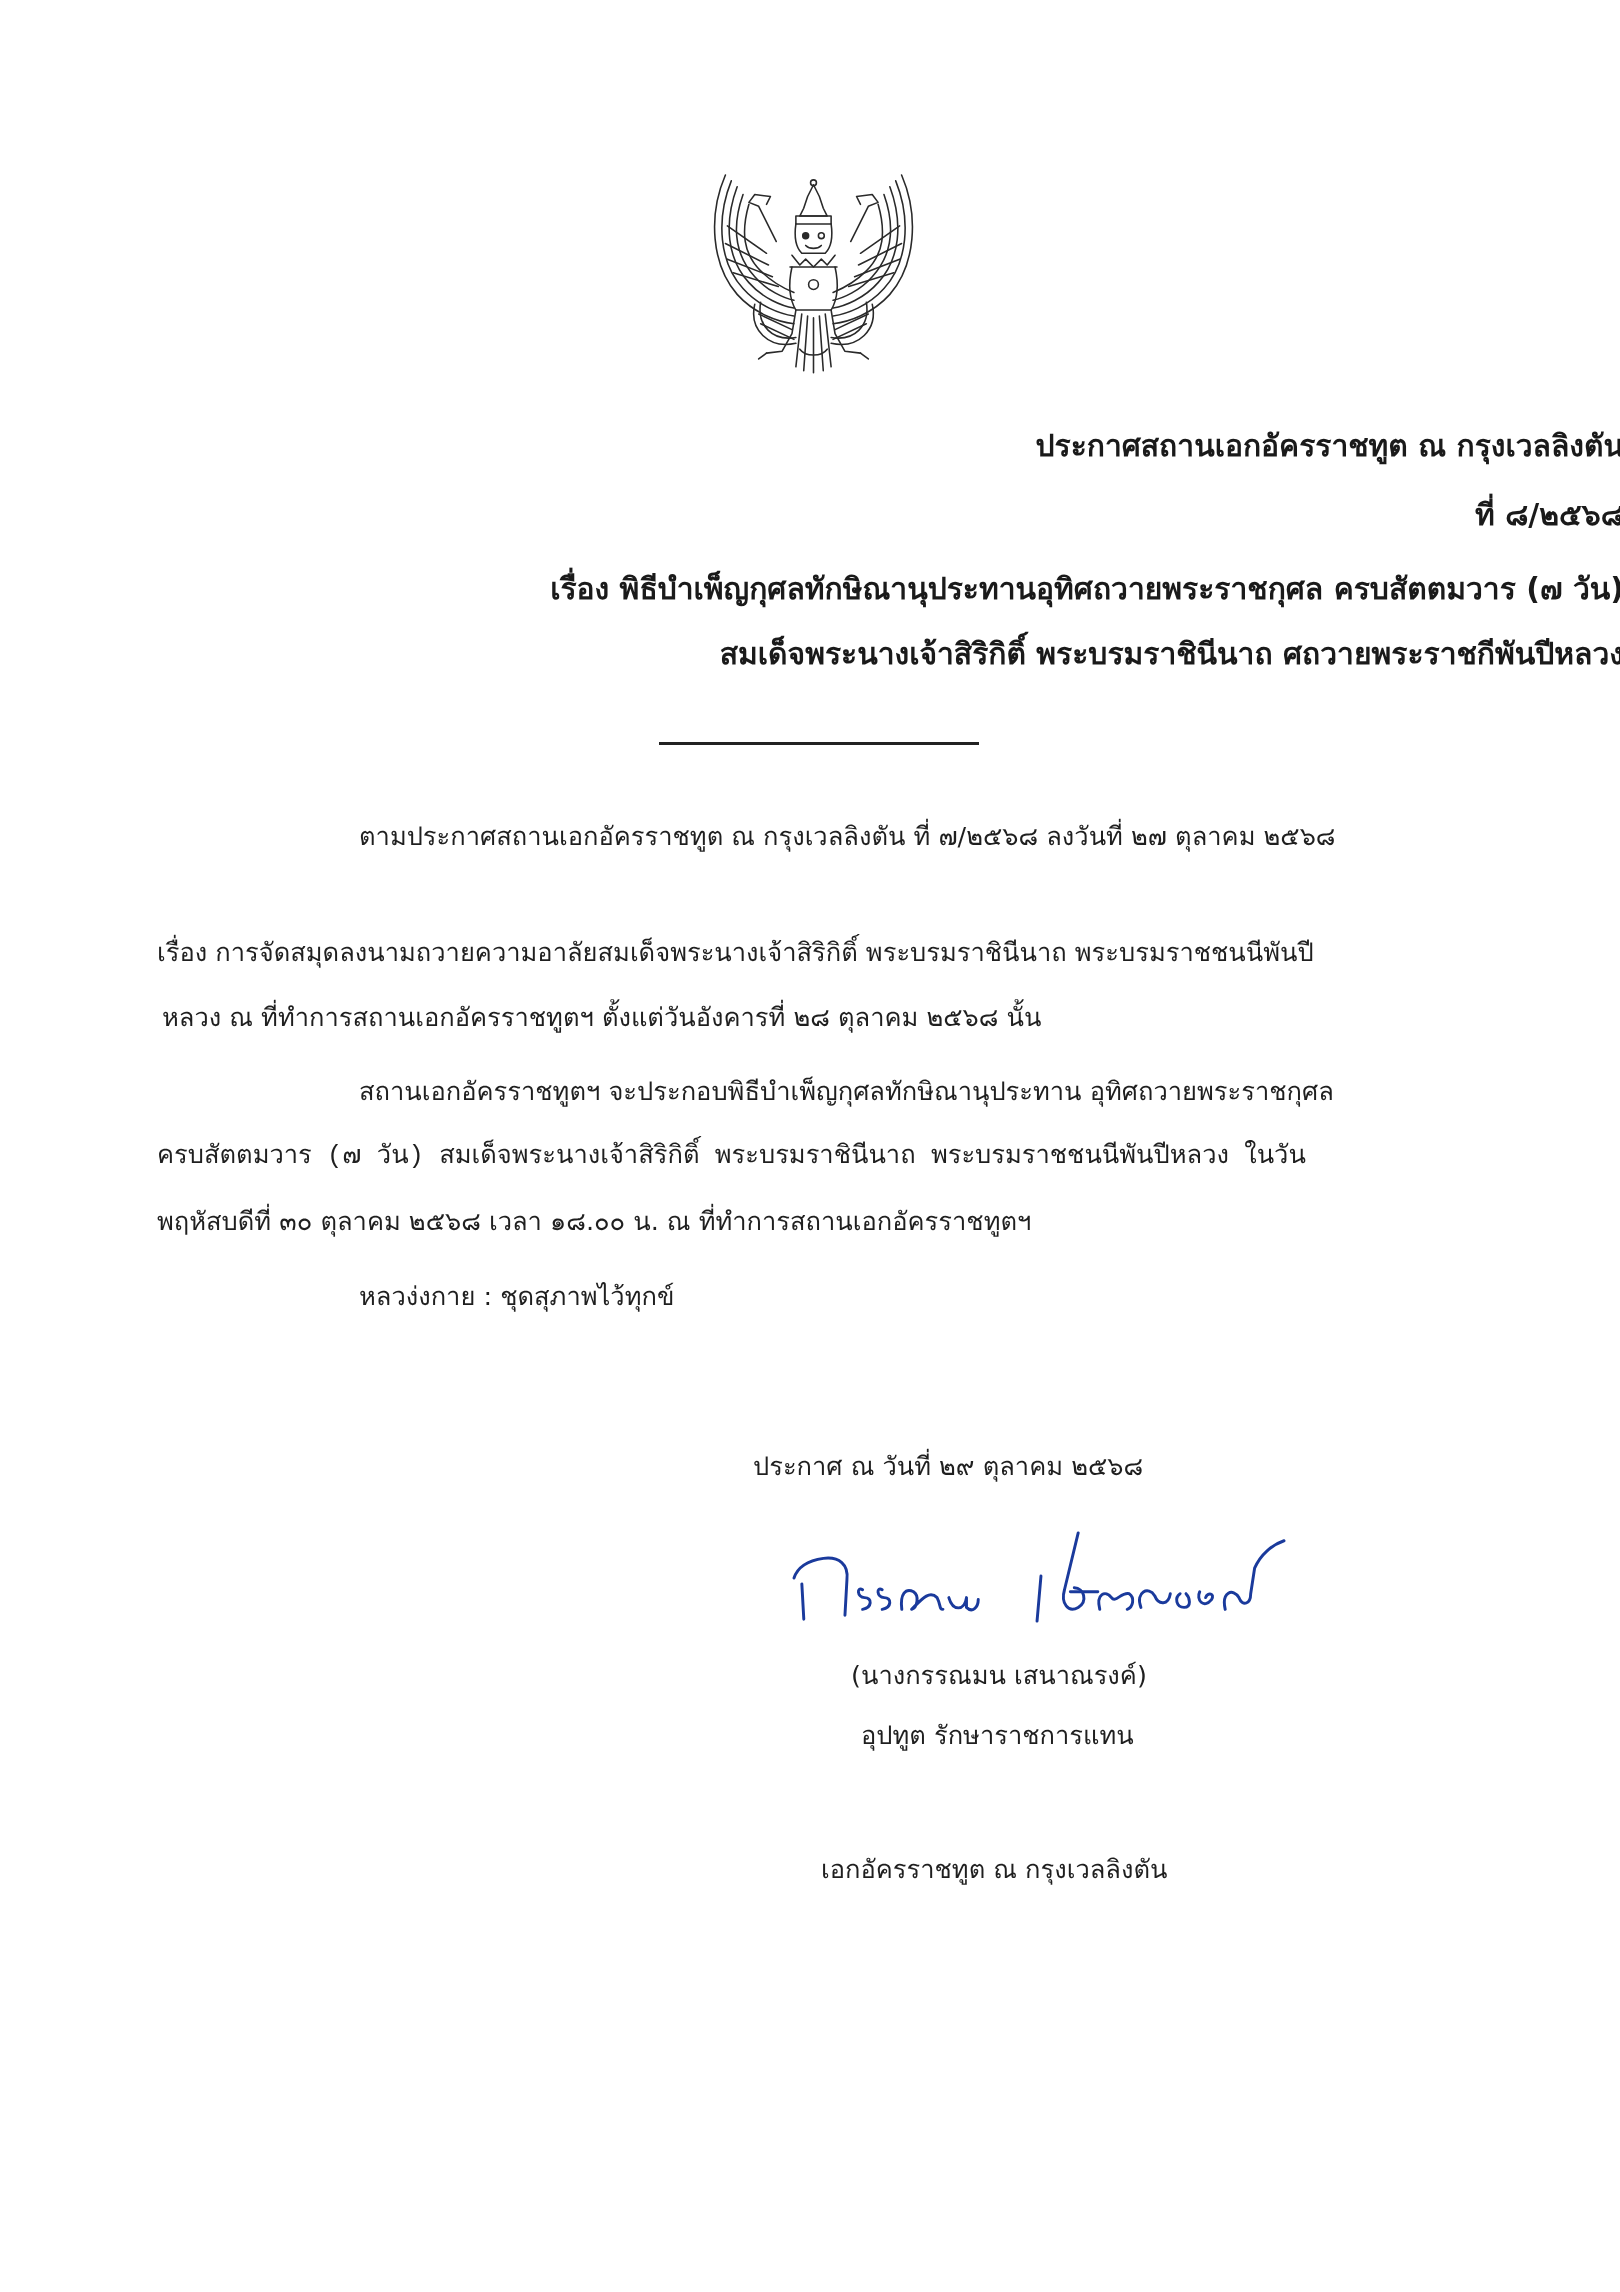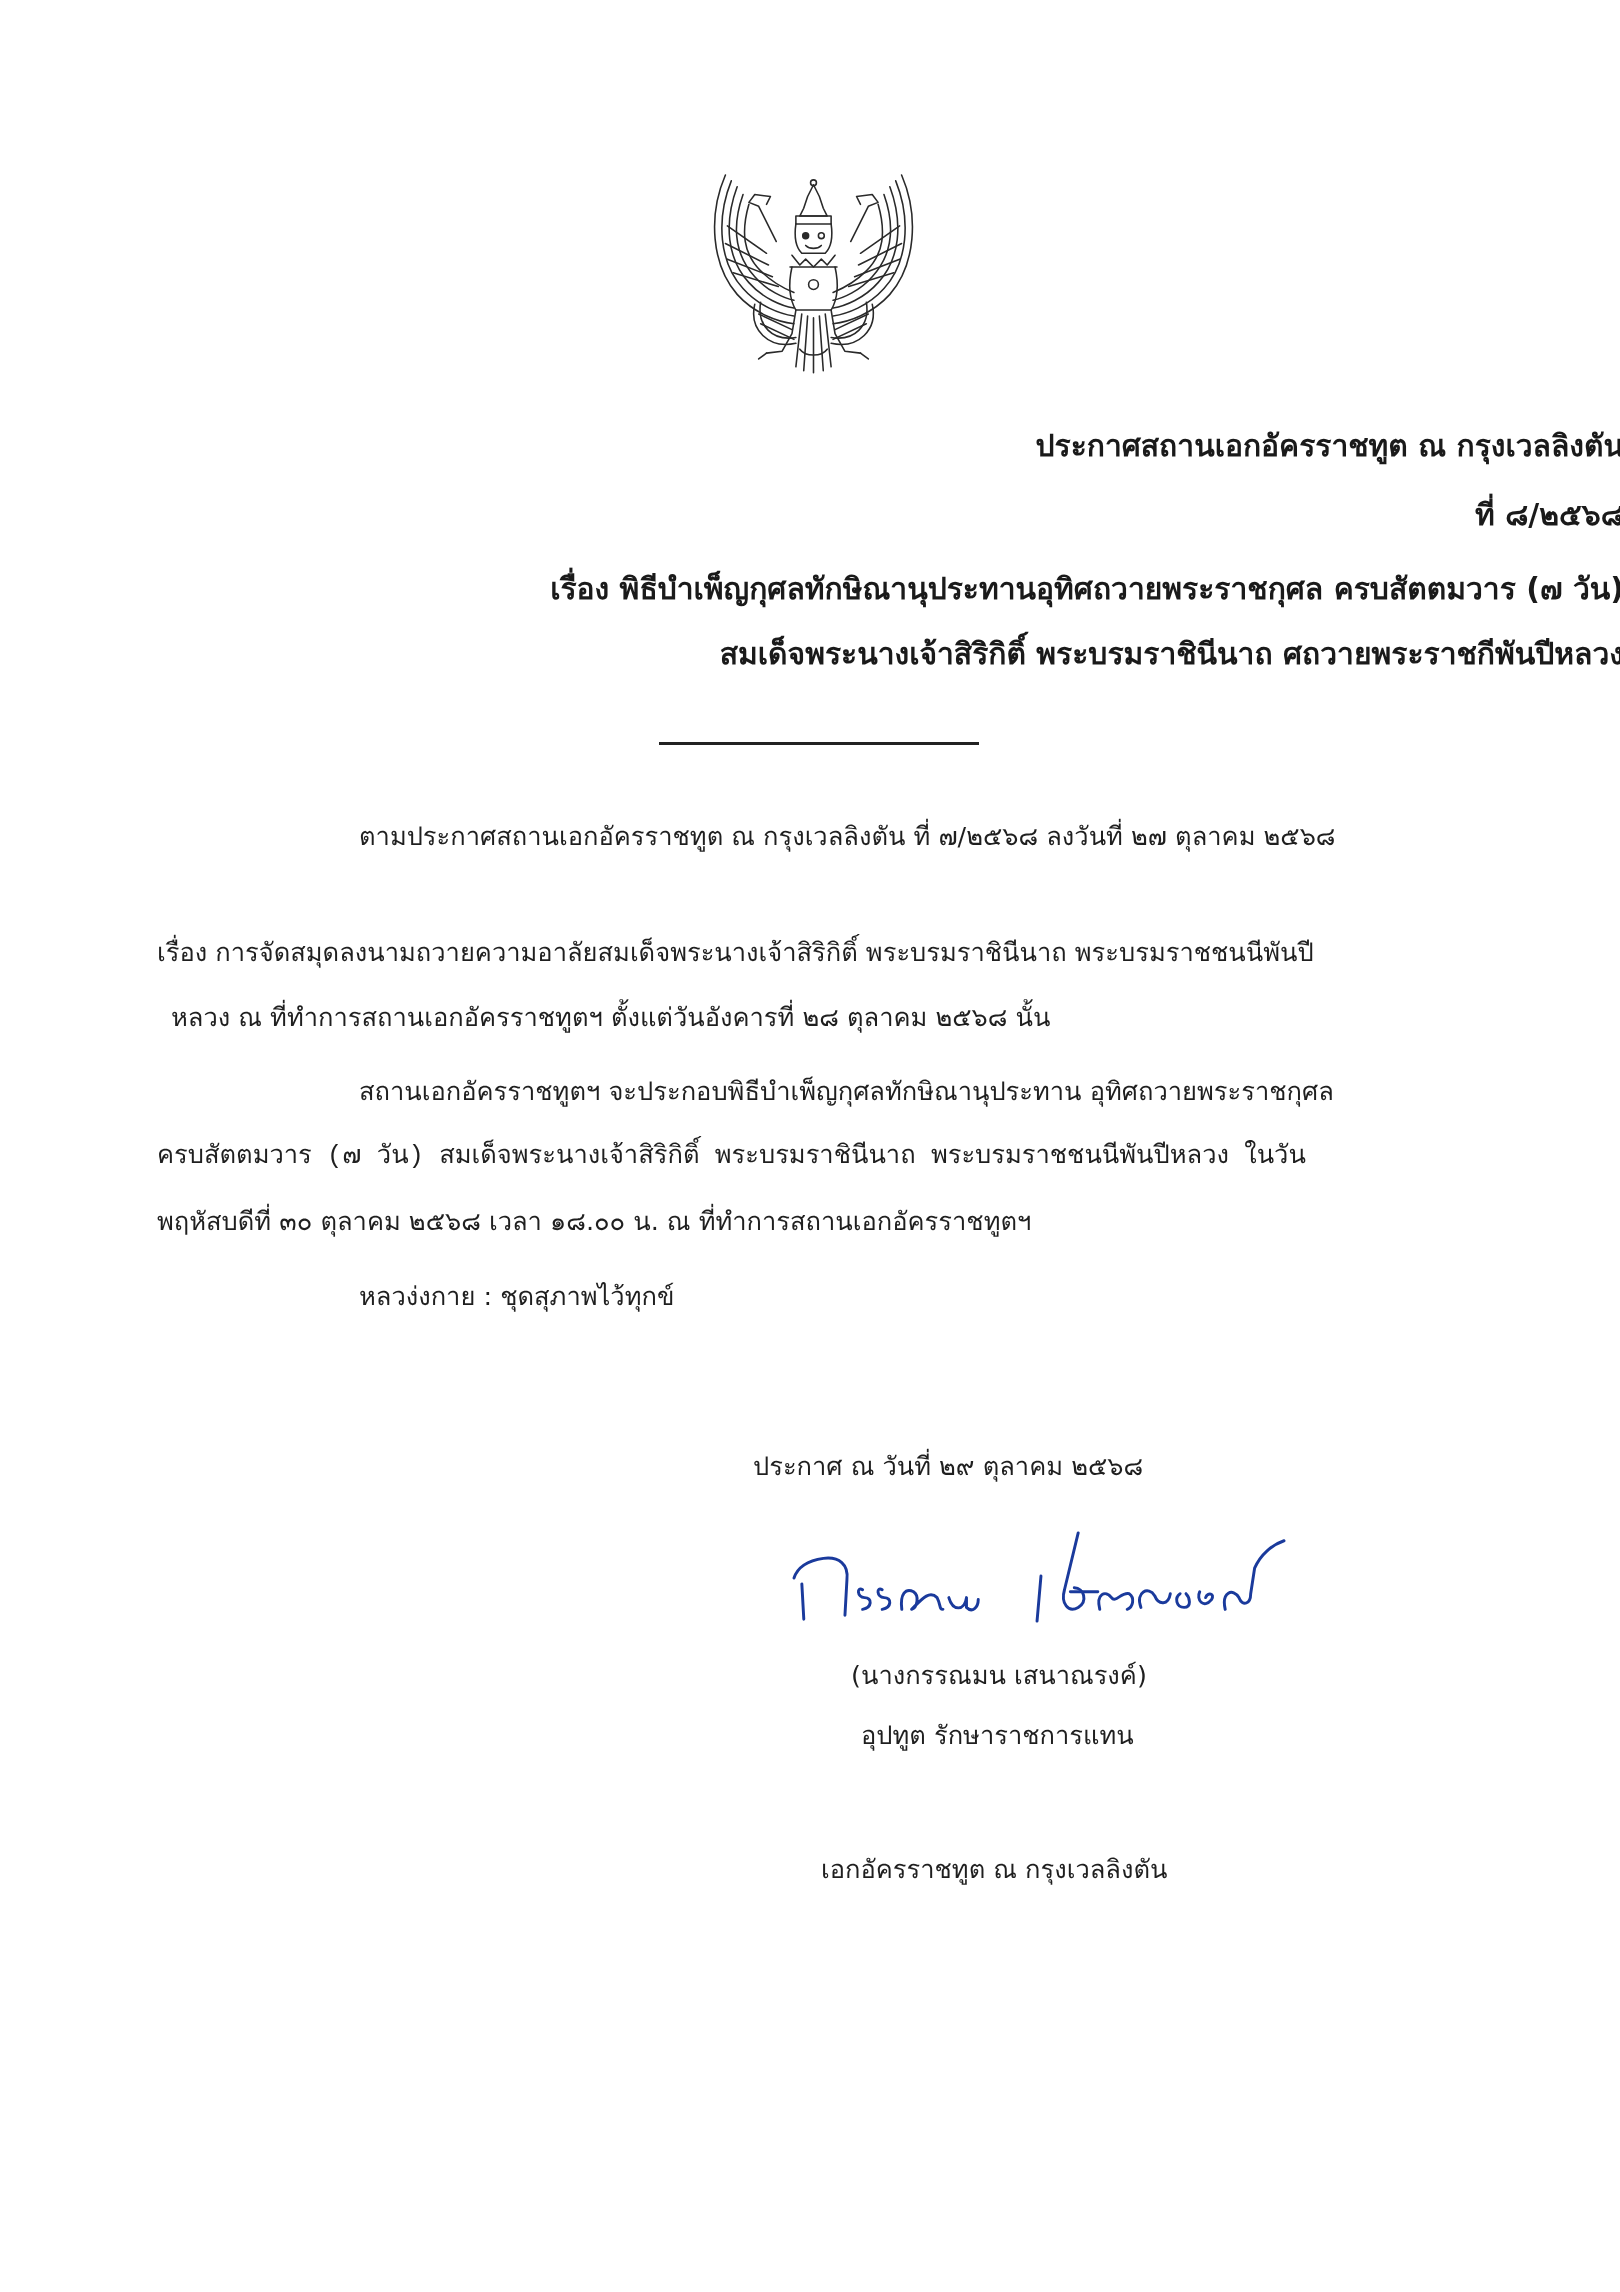--- a/index.html
+++ b/index.html
@@ -157,21 +157,21 @@
     <div class="title-line" style="top:143px;">เรื่อง พิธีบำเพ็ญกุศลทักษิณานุประทานอุทิศถวายพระราชกุศล ครบสัตตมวาร (๗ วัน)</div>
     <div class="title-line" style="top:208px;">สมเด็จพระนางเจ้าสิริกิติ์ พระบรมราชินีนาถ ศถวายพระราชกีพันปีหลวง</div>
   </div>
 
   <div class="divider"></div>
 
   <div class="body-text" style="top:0;">
 
     <div class="body-line" style="left:202px; top:824px;">ตามประกาศสถานเอกอัครราชทูต ณ กรุงเวลลิงตัน ที่ ๗/๒๕๖๘ ลงวันที่ ๒๗ ตุลาคม ๒๕๖๘</div>
     <div class="body-line" style="left:0px; top:940px;">เรื่อง การจัดสมุดลงนามถวายความอาลัยสมเด็จพระนางเจ้าสิริกิติ์ พระบรมราชินีนาถ พระบรมราชชนนีพันปี</div>
-    <div class="body-line" style="left:14px; top:1005px;">หลวง ณ ที่ทำการสถานเอกอัครราชทูตฯ ตั้งแต่วันอังคารที่ ๒๘ ตุลาคม ๒๕๖๘ นั้น</div>
+    <div class="body-line" style="left:5px; top:1005px;">หลวง ณ ที่ทำการสถานเอกอัครราชทูตฯ ตั้งแต่วันอังคารที่ ๒๘ ตุลาคม ๒๕๖๘ นั้น</div>
 
     <div class="body-line" style="left:202px; top:1079px;">สถานเอกอัครราชทูตฯ จะประกอบพิธีบำเพ็ญกุศลทักษิณานุประทาน อุทิศถวายพระราชกุศล</div>
     <div class="body-line" style="left:0px; top:1144px;font-family:Liberation Mono, monospace;">ครบสัตตมวาร (๗ วัน) สมเด็จพระนางเจ้าสิริกิติ์ พระบรมราชินีนาถ พระบรมราชชนนีพันปีหลวง ในวัน</div>
     <div class="body-line" style="left:0px; top:1209px;">พฤหัสบดีที่ ๓๐ ตุลาคม ๒๕๖๘ เวลา ๑๘.๐๐ น. ณ ที่ทำการสถานเอกอัครราชทูตฯ</div>
 
     <div class="body-line" style="left:202px; top:1284px;">หลวง่งกาย : ชุดสุภาพไว้ทุกข์</div>
   </div>
 
   <div class="sig-block">
     <div class="sig-line" style="left:753px; top:1454px;">ประกาศ ณ วันที่ ๒๙ ตุลาคม ๒๕๖๘</div>

